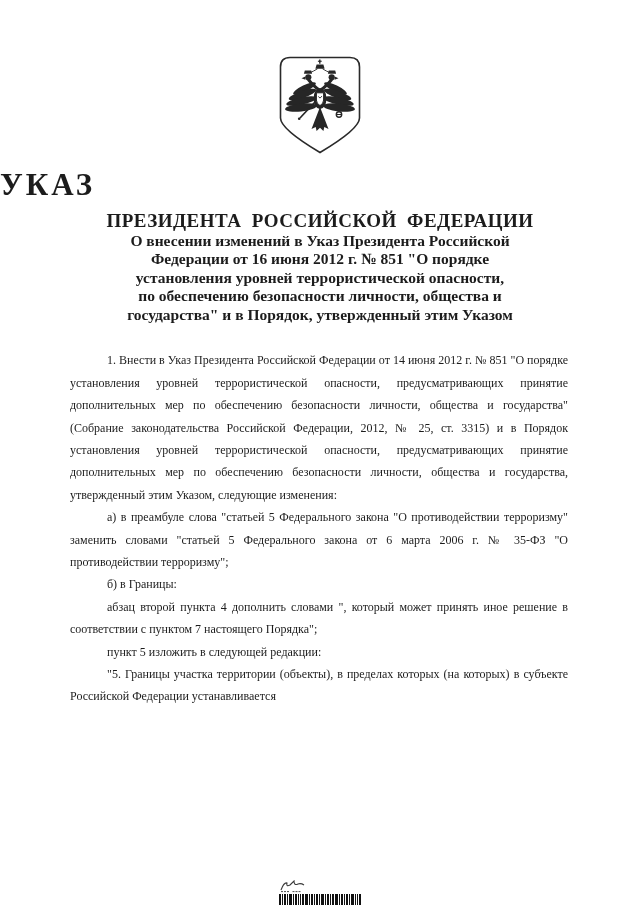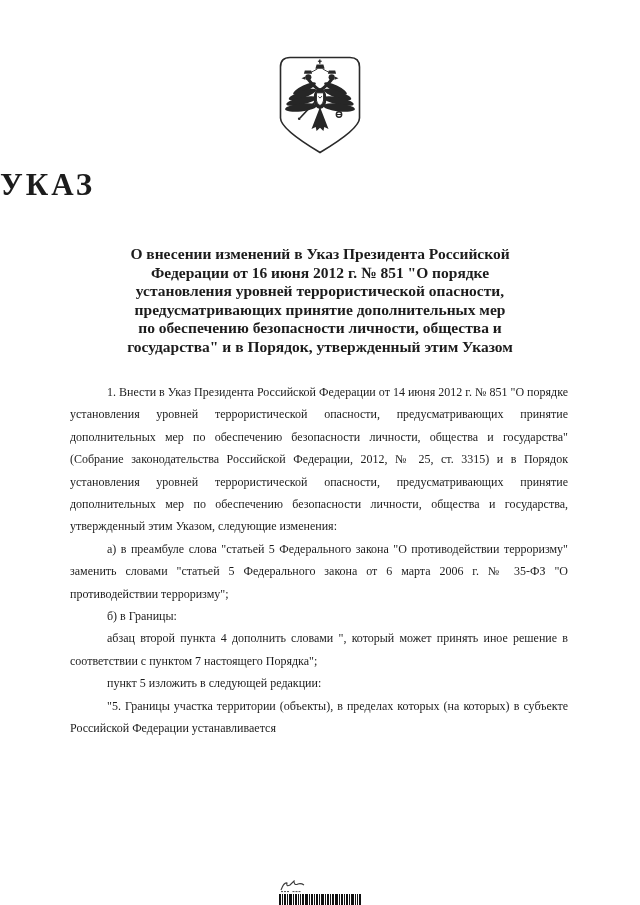--- a/index.html
+++ b/index.html
@@ -28,21 +28,20 @@
   .decree-subtitle {
     margin-top: 11px;
     text-align: center;
     font-size: 19px;
     font-weight: bold;
     letter-spacing: 0.5px;
     word-spacing: 5px;
     line-height: 1.1;
   }
   .decree-heading {
-    margin-top: 45px;
     text-align: center;
     font-size: 15.5px;
     font-weight: bold;
     line-height: 18.5px;
   }
   .decree-body {
     margin-top: 25px;
     padding: 0 72px 0 70px;
     font-size: 12px;
     line-height: 22.4px;
@@ -106,26 +105,26 @@
         <circle cx="20.2" cy="62.8" r="1.3" stroke="none"></circle>
         <circle cx="60" cy="58.5" r="2.7" fill="none" stroke-width="1.4"></circle>
         <path d="M57.3 58.5 h5.4 M60 55.8 v-1.8" fill="none" stroke-width="1"></path>
         <path d="M37.4 36.8 h7.2 v7.2 q0 3.6 -3.6 5.6 q-3.6 -2 -3.6 -5.6 Z" fill="#ffffff" stroke-width="1"></path>
         <path d="M39.3 40.5 l1.8 1.6 1.8 -2" fill="none" stroke-width="0.9"></path>
       </g>
     </svg>
   </div>
 
   <div class="decree-title">УКАЗ</div>
+  <div class="decree-subtitle">ПРЕЗИДЕНТА РОССИЙСКОЙ ФЕДЕРАЦИИ</div>
 
   <div class="decree-heading">
     <div>О внесении изменений в Указ Президента Российской</div>
     <div>Федерации от 16 июня 2012 г. № 851 "О порядке</div>
     <div>установления уровней террористической опасности,</div>
-    <div>предусматривающих принятие дополнительных мер</div>
     <div>по обеспечению безопасности личности, общества и</div>
     <div>государства" и в Порядок, утвержденный этим Указом</div>
   </div>
 
   <div class="decree-body">
     <p>1. Внести в Указ Президента Российской Федерации от 14 июня 2012 г. № 851 "О порядке установления уровней террористической опасности, предусматривающих принятие дополнительных мер по обеспечению безопасности личности, общества и государства" (Собрание законодательства Российской Федерации, 2012, № 25, ст. 3315) и в Порядок установления уровней террористической опасности, предусматривающих принятие дополнительных мер по обеспечению безопасности личности, общества и государства, утвержденный этим Указом, следующие изменения:</p>
     <p>а) в преамбуле слова "статьей 5 Федерального закона "О противодействии терроризму" заменить словами "статьей 5 Федерального закона от 6 марта 2006 г. № 35-ФЗ "О противодействии терроризму";</p>
     <p>б) в Границы:</p>
     <p>абзац второй пункта 4 дополнить словами ", который может принять иное решение в соответствии с пунктом 7 настоящего Порядка";</p>
     <p>пункт 5 изложить в следующей редакции:</p>

